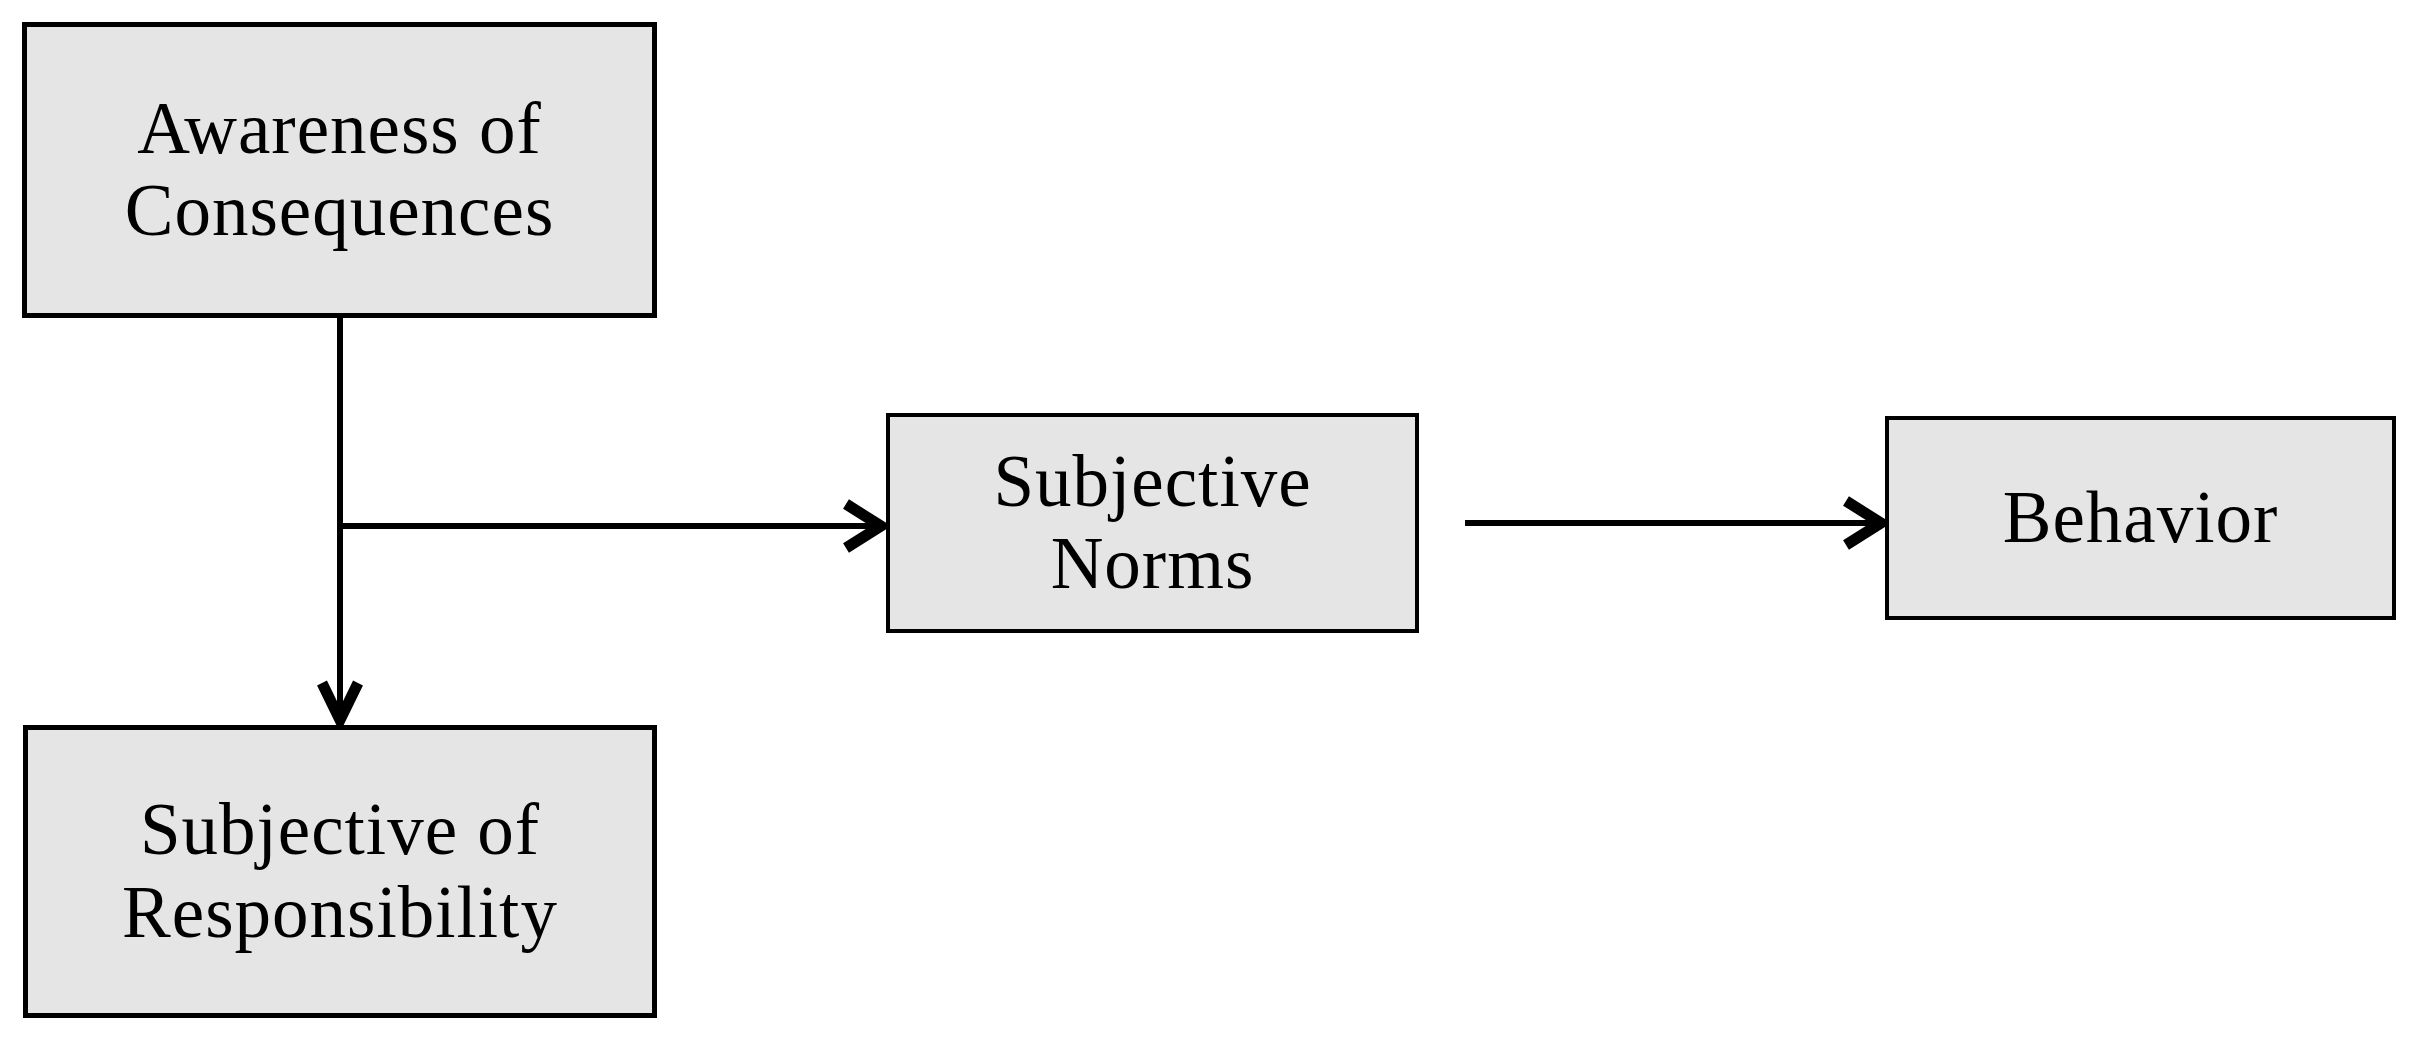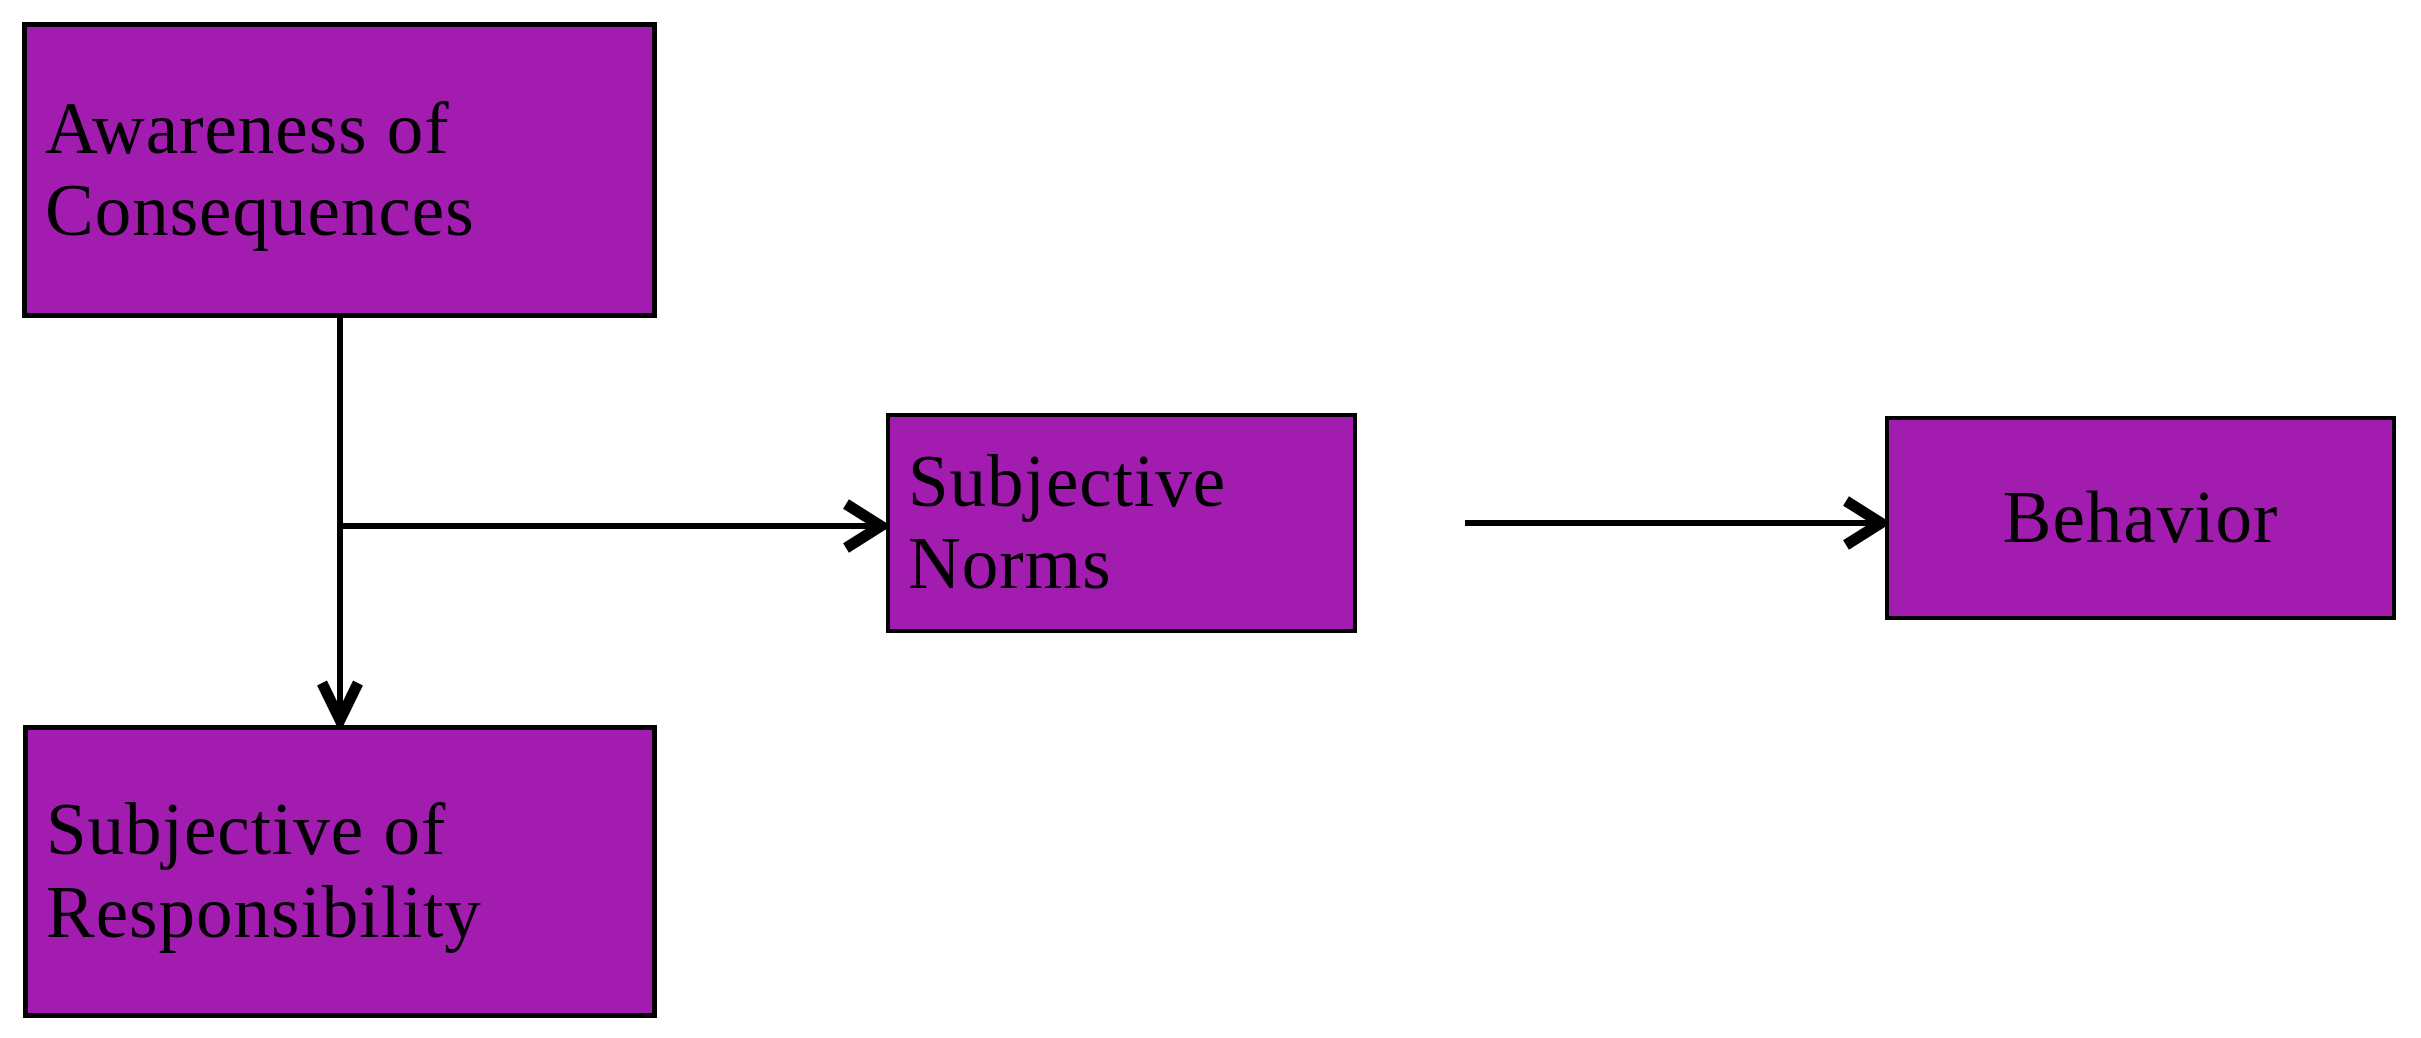--- a/index.html
+++ b/index.html
@@ -19,43 +19,43 @@
     position: absolute;
     left: 0;
     top: 0;
     width: 2421px;
     height: 1038px;
     display: block;
   }
   .node {
     position: absolute;
     box-sizing: border-box;
-    background: #a21caf;
+    background: #e5e5e5;
     display: flex;
     align-items: center;
     justify-content: center;
-    text-align: left;
+    text-align: center;
   }
   .node .label {
     font-size: 73px;
     line-height: 1.13;
     letter-spacing: 1px;
     color: #000000;
     padding: 0 18px;
   }
   .box-awareness {
     left: 22px; top: 22px; width: 635px; height: 296px;
     border: 5px solid #000000;
   }
   .box-ascription {
     left: 23px; top: 725px; width: 634px; height: 293px;
     border: 5px solid #000000;
   }
   .box-subjective {
-    left: 886px; top: 413px; width: 471px; height: 220px;
+    left: 886px; top: 413px; width: 533px; height: 220px;
     border: 4px solid #000000;
   }
   .box-behavior {
     left: 1885px; top: 416px; width: 511px; height: 204px;
     border: 4px solid #000000;
   }
   .shaft {
     stroke: #000000;
     stroke-width: 6;
     fill: none;

